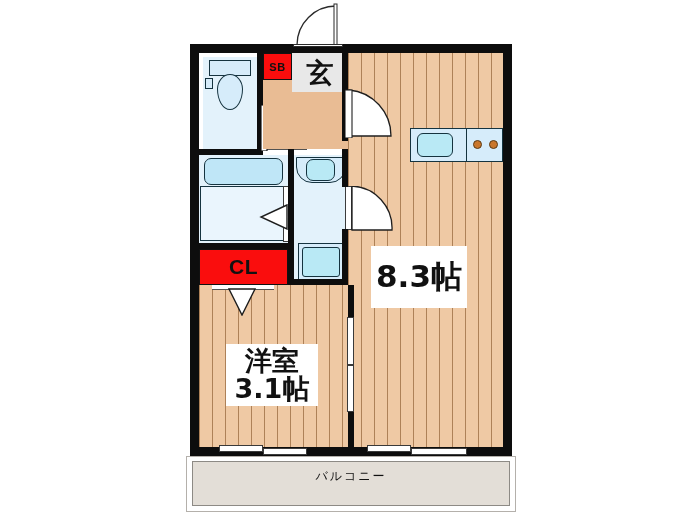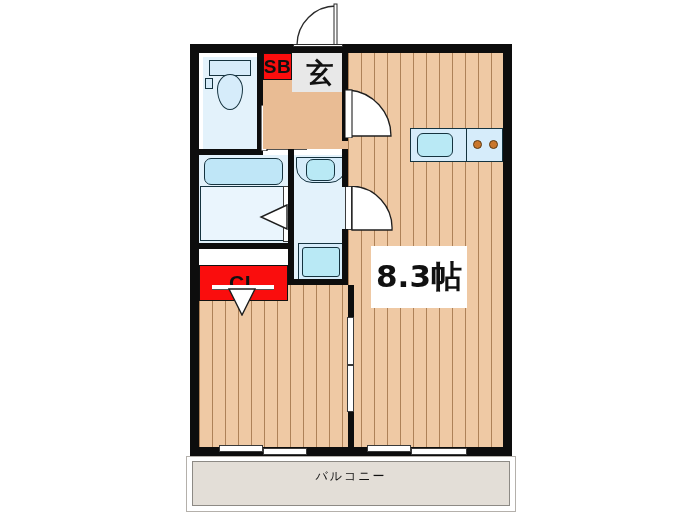--- a/index.html
+++ b/index.html
@@ -137,21 +137,21 @@
   <div class="abs wall" style="left:199px; top:149px; width:64px; height:6px;"></div>
 
   <div class="swing" style="left:261px; top:105px; width:46px; height:46px;">
     <svg width="46" height="46" viewBox="0 0 46 46">
       <path d="M2 0 L2 44 L46 44" fill="none" stroke="none"></path>
       <path d="M2 0 A 44 44 0 0 1 46 44 L2 44 Z" fill="#ffffff" stroke="#1a1a1a" stroke-width="1.4"></path>
       <rect x="0" y="0" width="6" height="46" fill="#ffffff" stroke="#1a1a1a" stroke-width="1.2"></rect>
     </svg>
   </div>
 
-  <div class="abs label-red" style="left:263px; top:53px; width:29px; height:27px; font-size:19px;">
+  <div class="abs label-red" style="left:263px; top:53px; width:29px; height:27px; font-size:11px;">
     <span>SB</span>
   </div>
 
   <div class="abs floor-entry" style="left:292px; top:53px; width:56px; height:39px;"></div>
   <div class="abs floor-tataki" style="left:263px; top:80px; width:85px; height:69px;"></div>
   <div class="abs floor-entry" style="left:292px; top:53px; width:56px; height:39px;"></div>
   <div class="abs kanji" style="left:292px; top:53px; width:56px; height:40px; display:flex; align-items:center; justify-content:center; font-size:27px; font-weight:700; color:#111;">玄</div>
 
   <div class="swing" style="left:293px; top:2px; width:50px; height:44px;">
     <svg width="50" height="44" viewBox="0 0 50 44">
@@ -199,21 +199,21 @@
     <svg width="44" height="46" viewBox="0 0 44 46">
       <path d="M2 0 A 42 42 0 0 1 42 44 L2 44 Z" fill="#ffffff" stroke="#1f1f1f" stroke-width="1.3"></path>
     </svg>
   </div>
 
   <div class="abs wall" style="left:342px; top:149px; width:6px; height:38px;"></div>
   <div class="abs wall" style="left:342px; top:229px; width:6px; height:56px;"></div>
 
   <div class="abs wall" style="left:294px; top:279px; width:54px; height:6px;"></div>
 
-  <div class="abs label-red" style="left:199px; top:249px; width:89px; height:36px; font-size:21px;margin-top:16px;">
+  <div class="abs label-red" style="left:199px; top:249px; width:89px; height:36px; font-size:21px;">
     <span>CL</span>
   </div>
 
   <div class="abs" style="left:212px; top:285px; width:62px; height:5px; background:#ffffff; border-bottom:1px solid #555; box-sizing:border-box;"></div>
   <div class="swing" style="left:228px; top:288px; width:28px; height:28px;">
     <svg width="28" height="28" viewBox="0 0 28 28">
       <path d="M1 1 L27 1 L14 27 Z" fill="#ffffff" stroke="#1d1d1d" stroke-width="1.4"></path>
     </svg>
   </div>
 
@@ -231,14 +231,18 @@
   <div class="abs sash" style="left:219px; top:445px; width:44px; height:7px;"></div>
   <div class="abs sash" style="left:263px; top:448px; width:44px; height:7px;"></div>
 
   <div class="abs sash" style="left:367px; top:445px; width:44px; height:7px;"></div>
   <div class="abs sash" style="left:411px; top:448px; width:56px; height:7px;"></div>
 
   <div class="abs room-label kanji" style="left:371px; top:246px; width:96px; height:62px; font-size:31px;">
     <span class="ln2">8.3帖</span>
   </div>
 
+  <div class="abs room-label kanji" style="left:226px; top:344px; width:92px; height:62px; font-size:27px;">
+    <span class="ln1">洋室</span>
+    <span class="ln2">3.1帖</span>
+  </div>
 
 </div>
 
 </body></html>

